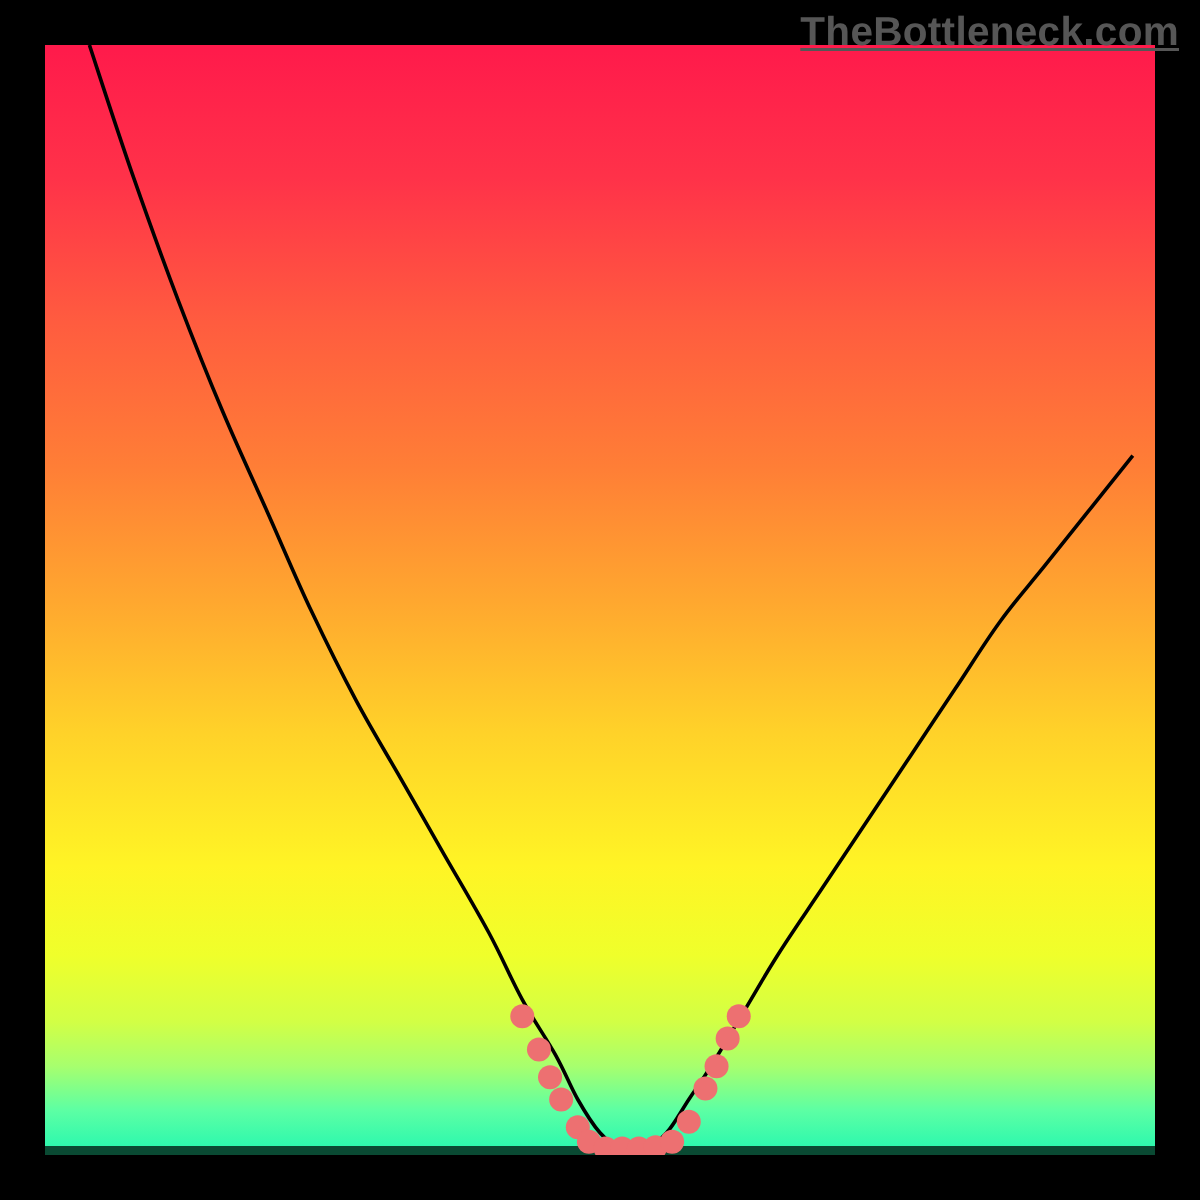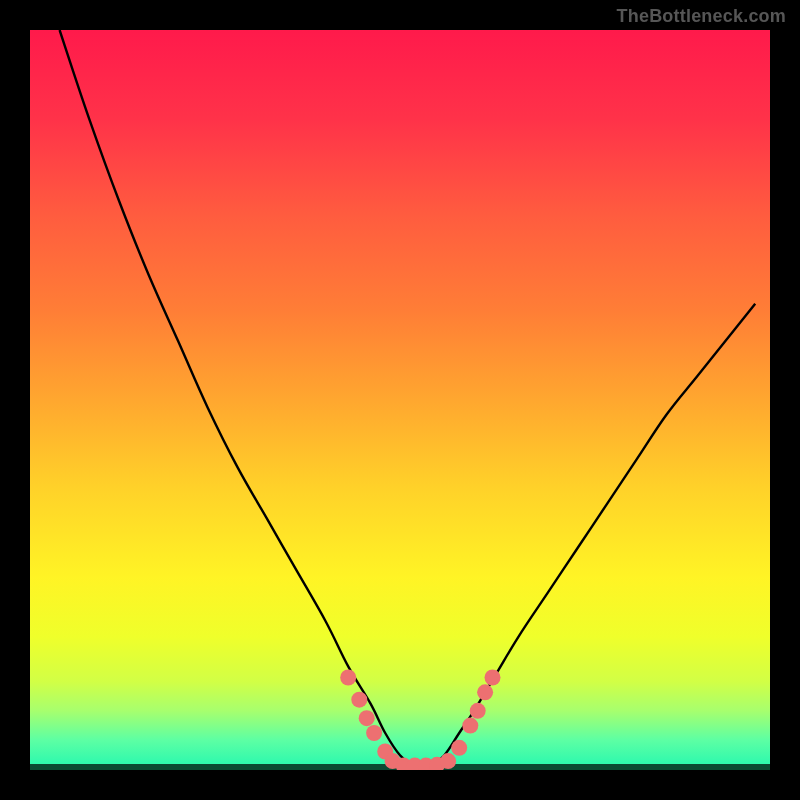--- a/index.html
+++ b/index.html
@@ -14,25 +14,26 @@
     position: relative;
     width: 800px;
     height: 800px;
     background: #000;
   }
   .watermark {
     position: absolute;
     top: 6px;
     right: 14px;
     font-family: Arial, Helvetica, sans-serif;
-    font-size: 18px;
+    font-size: 27px;
     font-weight: 600;
     color: #565656;
     letter-spacing: 0.2px;
     user-select: none;
+    text-decoration: underline;
   }
   svg {
     display: block;
   }
 </style>
 </head>
 <body>
 <div class="frame">
 
   <svg id="chart-svg" width="800" height="800" viewBox="0 0 800 800">

